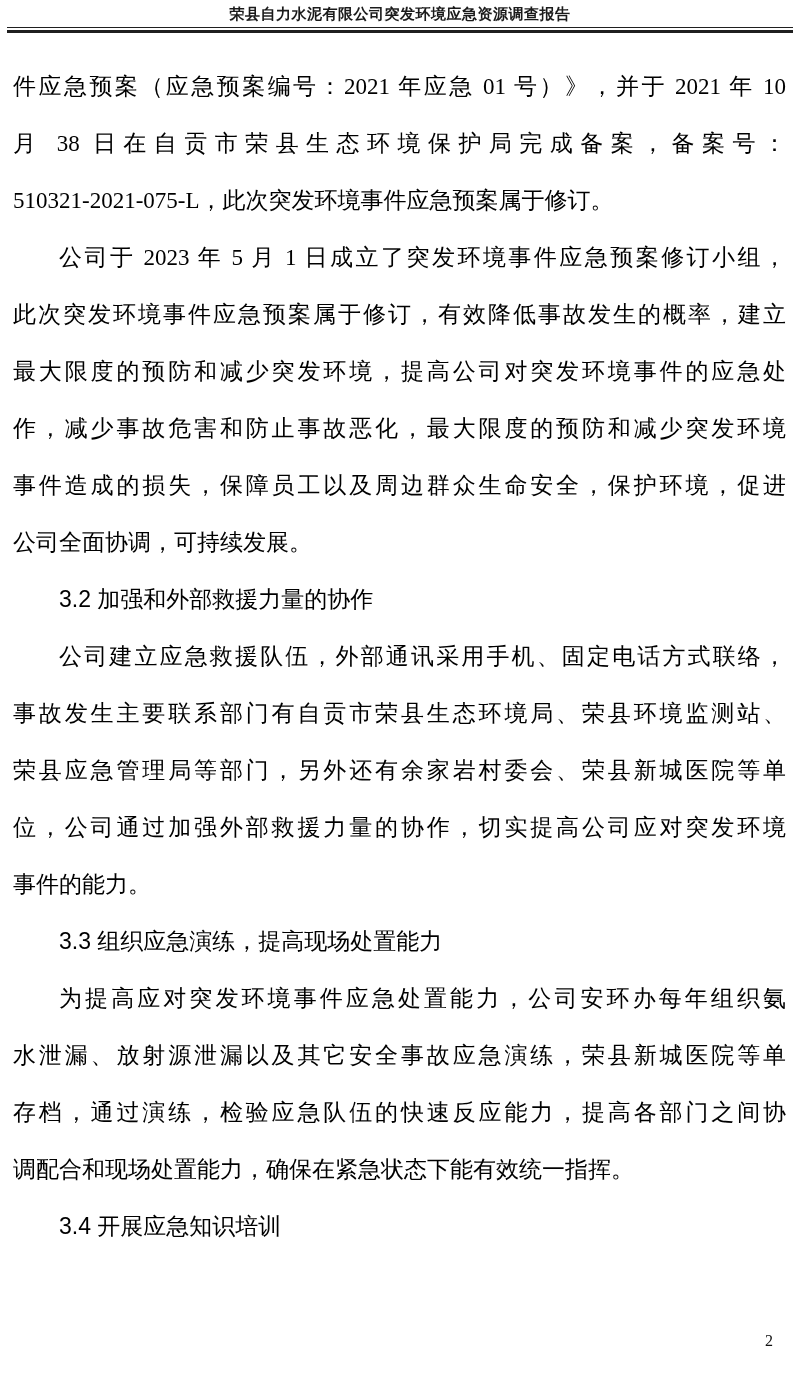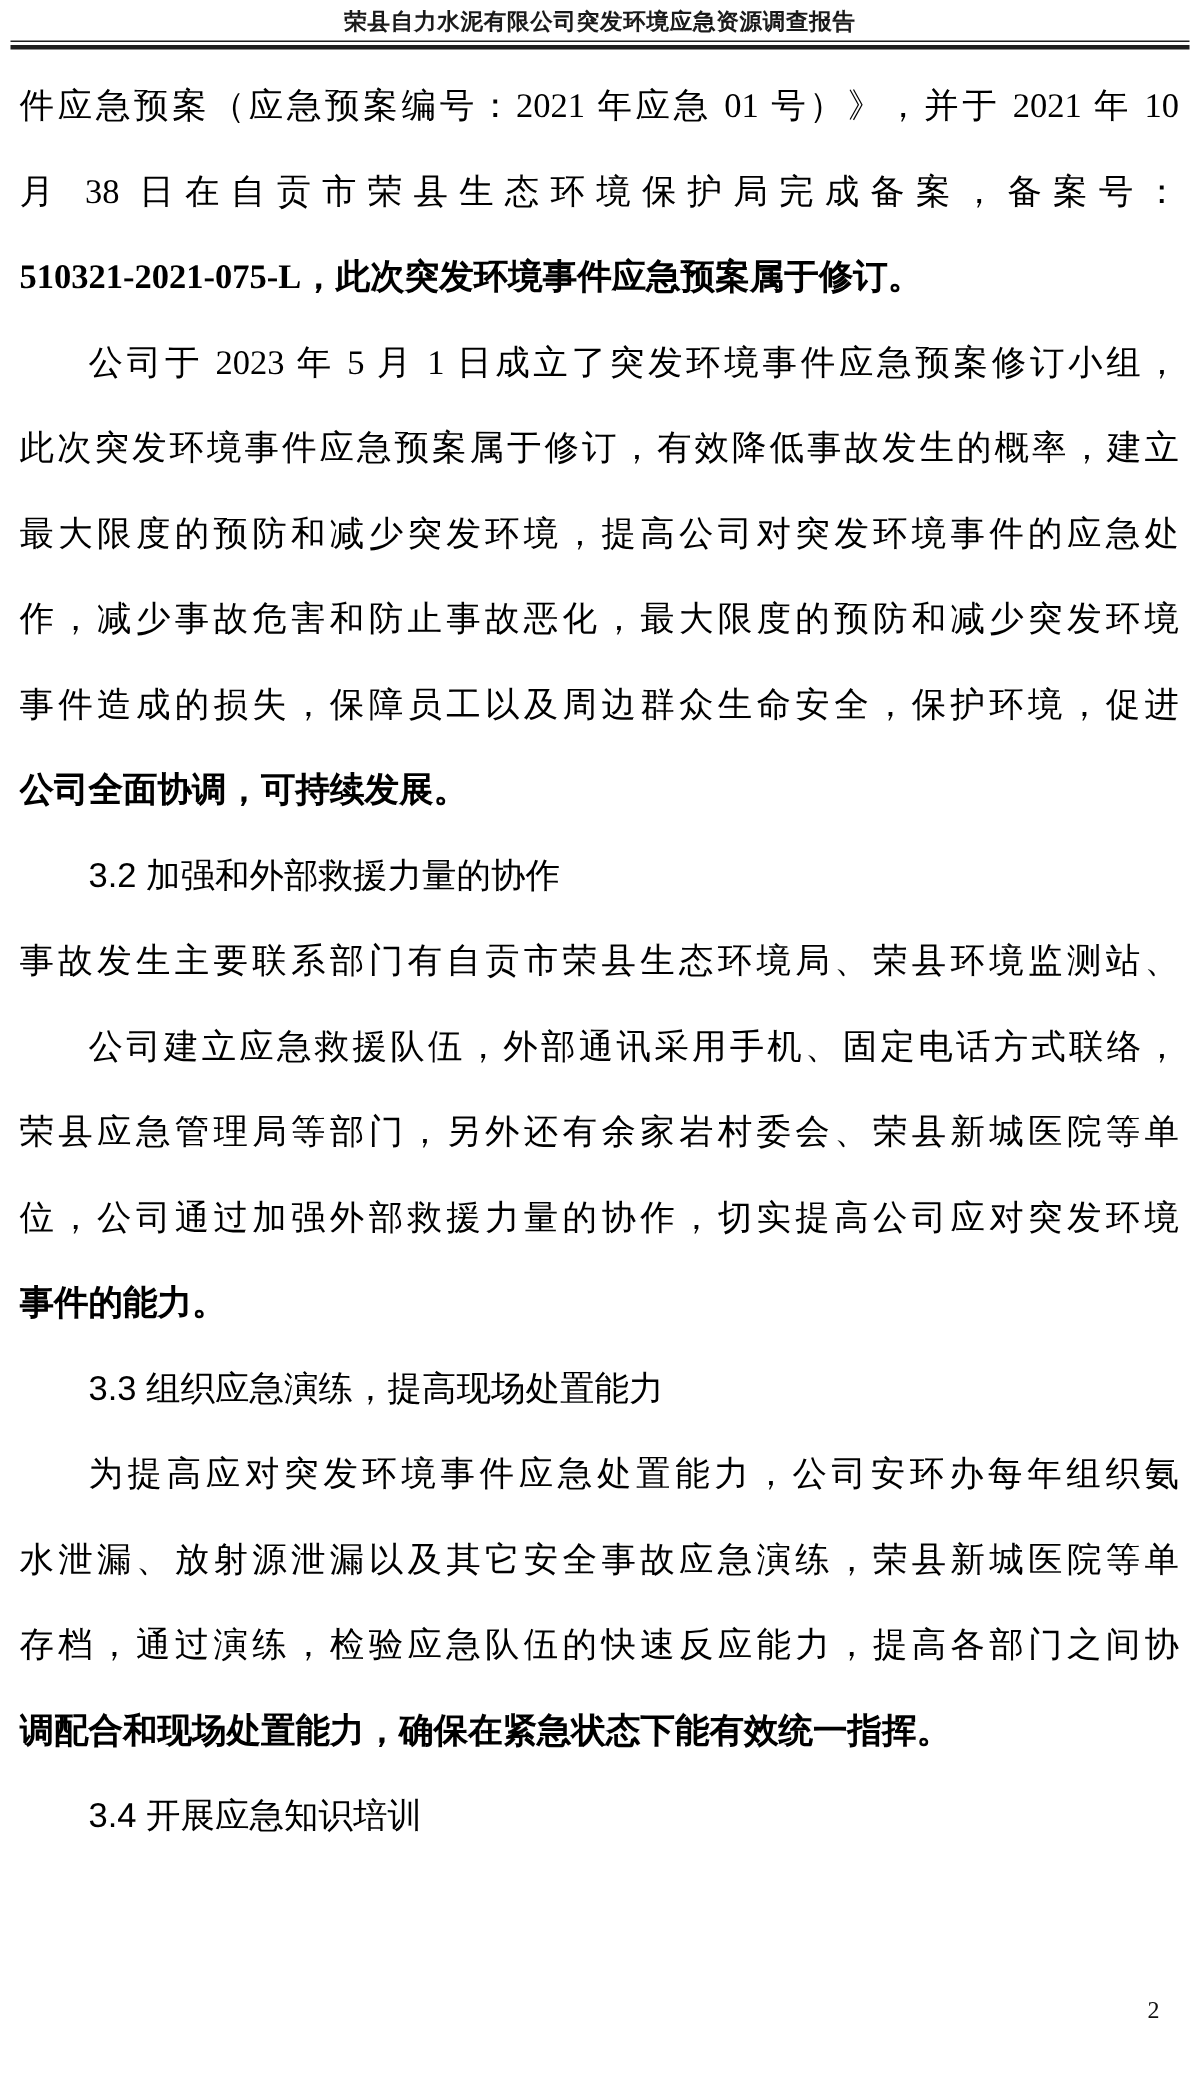--- a/index.html
+++ b/index.html
@@ -22,34 +22,34 @@
     color: #1a1a1a;
   }
   .header-rule {
     margin: 3px 7px 0 7px;
     height: 2px;
     border-top: 1px solid #1f1f1f;
     border-bottom: 3px solid #1f1f1f;
   }
   .content {
     position: absolute;
-    top: 42px;
+    top: 58px;
     left: 13px;
     right: 14px;
   }
   .line {
     height: 57px;
     line-height: 57px;
     font-size: 23px;
     text-align: justify;
     text-align-last: justify;
     overflow: hidden;
     white-space: normal;
   }
-  .line.last { text-align-last: left; font-weight: bold; }
+  .line.last { text-align-last: left; }
   .line.indent { text-indent: 46px; }
   .line.heading {
     font-family: "Liberation Sans", "DejaVu Sans", sans-serif;
     font-weight: 400;
     text-align: left;
     text-align-last: left;
     text-indent: 46px;
     font-size: 23px;
   }
   .page-number {
@@ -80,22 +80,22 @@
 
     <div class="line indent">公司于 2023 年 5 月 1 日成立了突发环境事件应急预案修订小组，</div>
     <div class="line">此次突发环境事件应急预案属于修订，有效降低事故发生的概率，建立</div>
     <div class="line">最大限度的预防和减少突发环境，提高公司对突发环境事件的应急处</div>
     <div class="line">作，减少事故危害和防止事故恶化，最大限度的预防和减少突发环境</div>
     <div class="line">事件造成的损失，保障员工以及周边群众生命安全，保护环境，促进</div>
     <div class="line last">公司全面协调，可持续发展。</div>
 
     <div class="line heading">3.2 加强和外部救援力量的协作</div>
 
+    <div class="line indent">公司建立应急救援队伍，外部通讯采用手机、固定电话方式联络，</div>
     <div class="line">事故发生主要联系部门有自贡市荣县生态环境局、荣县环境监测站、</div>
-    <div class="line indent">公司建立应急救援队伍，外部通讯采用手机、固定电话方式联络，</div>
     <div class="line">荣县应急管理局等部门，另外还有余家岩村委会、荣县新城医院等单</div>
     <div class="line">位，公司通过加强外部救援力量的协作，切实提高公司应对突发环境</div>
     <div class="line last">事件的能力。</div>
 
     <div class="line heading">3.3 组织应急演练，提高现场处置能力</div>
 
     <div class="line indent">为提高应对突发环境事件应急处置能力，公司安环办每年组织氨</div>
     <div class="line">水泄漏、放射源泄漏以及其它安全事故应急演练，荣县新城医院等单</div>
     <div class="line">存档，通过演练，检验应急队伍的快速反应能力，提高各部门之间协</div>
     <div class="line last">调配合和现场处置能力，确保在紧急状态下能有效统一指挥。</div>

